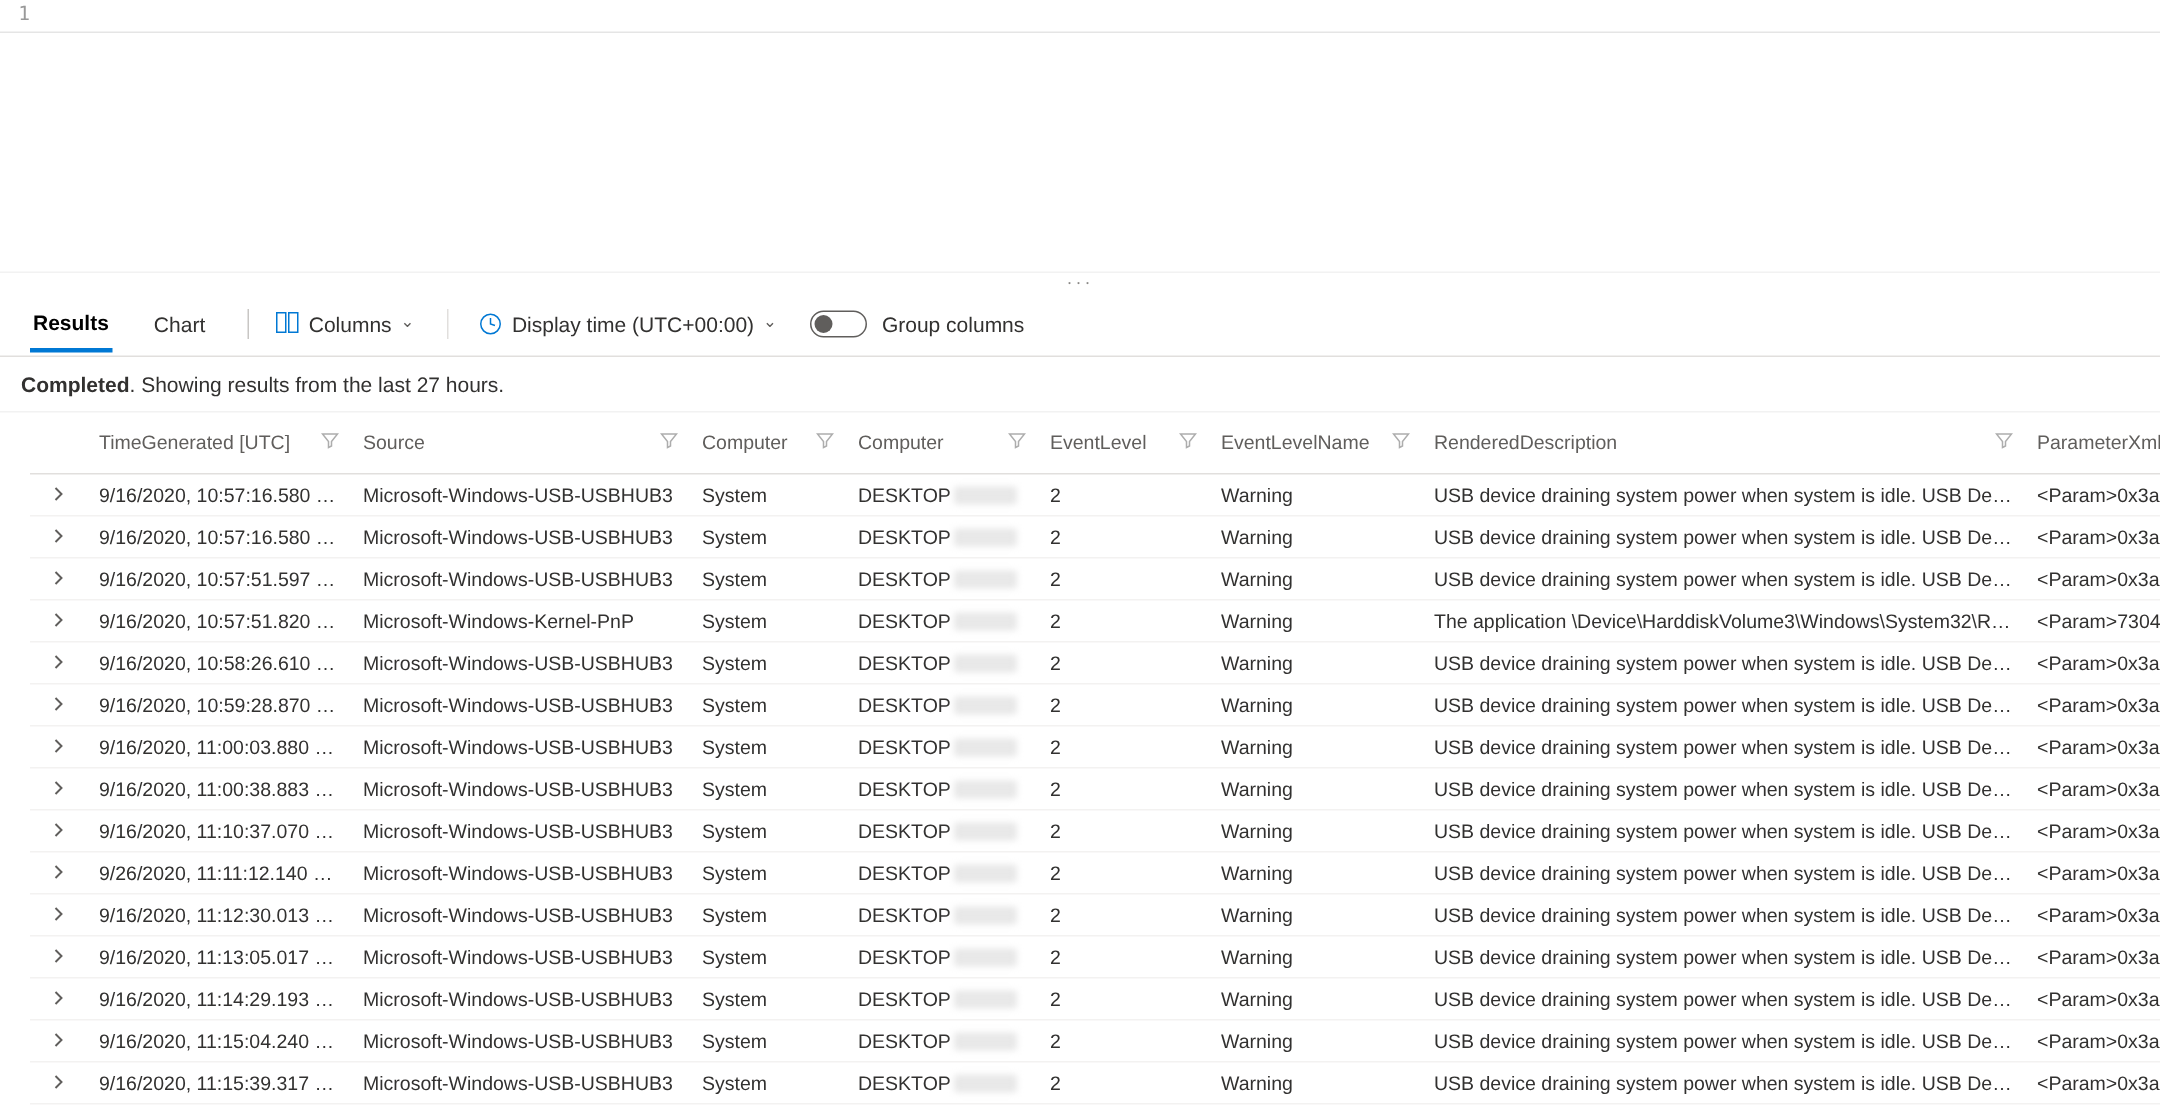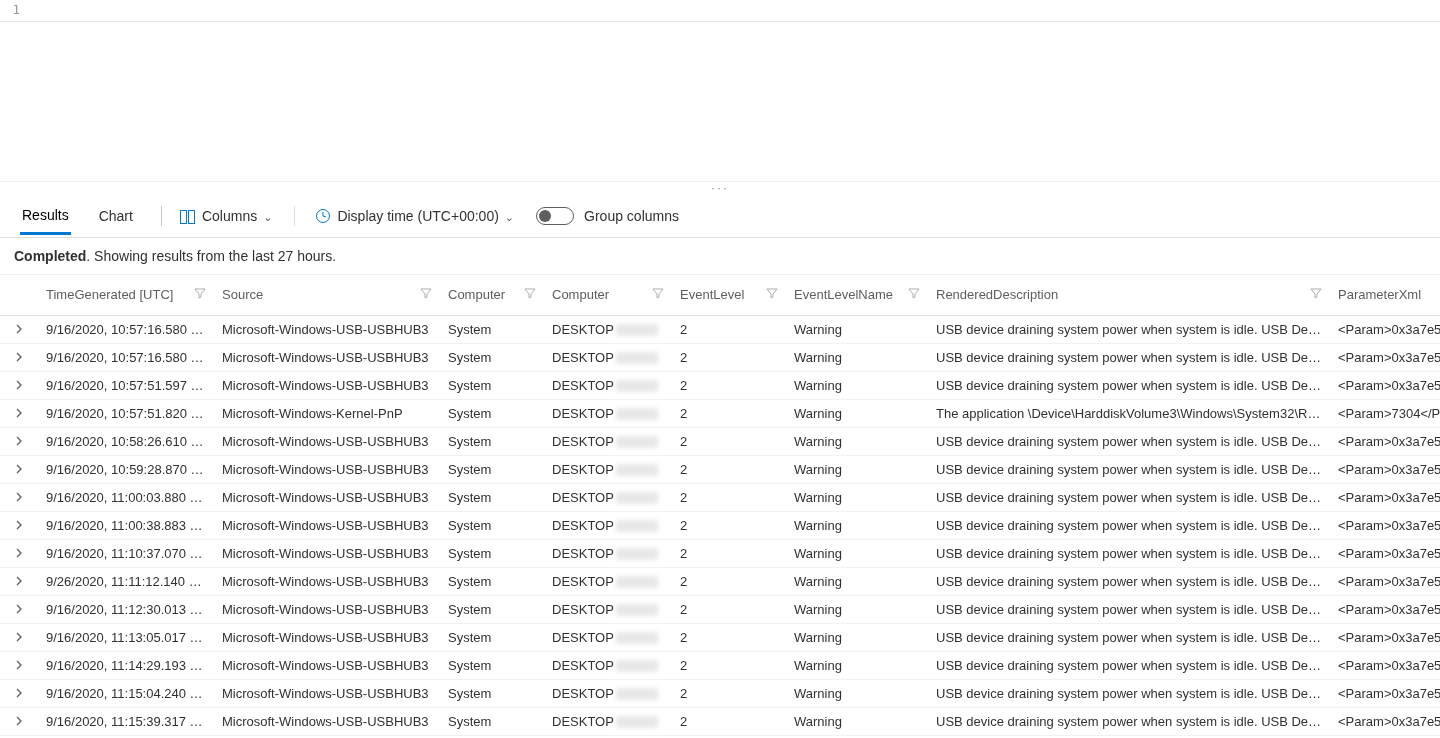--- a/index.html
+++ b/index.html
@@ -15,37 +15,37 @@
     .str { color:#a31515; }
     .redacted { display:inline-block; vertical-align:middle; width:54px; height:13px; background:#f5d3d3; filter:blur(2px); border-radius:2px; }
 
     .editor-blank { height:160px; border-bottom:1px solid #f2f2f2; }
 
     .dots { text-align:center; letter-spacing:2px; color:#8a8886; font-size:12px; line-height:12px; }
 
     
     .toolbar { display:flex; align-items:center; padding:0 20px; height:44px; border-bottom:1px solid #e1dfdd; }
     .tab { font-size:14px; padding:10px 2px 9px 2px; margin-right:26px; cursor:pointer; color:#323130; }
-    .tab.active { font-weight:400; border-bottom:3px solid #0078d4; color:#000; }
+    .tab.active { font-weight:700; border-bottom:3px solid #0078d4; color:#000; }
     .vsep { display:inline-block; width:1px; height:20px; background:#c8c6c4; margin-right:18px; }
-    .tool-btn { display:flex; align-items:flex-end; gap:6px; font-size:14px; color:#323130; margin-right:22px; cursor:pointer; }
+    .tool-btn { display:flex; align-items:flex-start; gap:6px; font-size:14px; color:#323130; margin-right:22px; cursor:pointer; }
     .tool-btn svg { display:block; }
     .chev { color:#605e5c; font-size:11px; }
     .sep2 { display:inline-block; width:1px; height:20px; background:#e1dfdd; margin-right:20px; }
 
     
     .toggle { position:relative; width:38px; height:18px; border:1px solid #605e5c; border-radius:10px; cursor:pointer; margin-right:10px; }
     .toggle .knob { position:absolute; left:2px; top:2px; width:12px; height:12px; background:#605e5c; border-radius:50%; }
 
     
     .statusbar { padding:10px 14px; font-size:14px; border-bottom:1px solid #f2f2f2; }
     .statusbar .bold { font-weight:600; }
 
     
-    .table-wrap { overflow:auto; height:462px; }
+    .table-wrap { overflow:auto; height:462px;margin-left:20px; }
     table { border-collapse:collapse; width:100%; min-width:1550px; table-layout:fixed; }
     th, td { text-align:left; padding:6px 8px 6px 8px; font-size:13px; white-space:nowrap; overflow:hidden; text-overflow:ellipsis; }
     thead th { color:#605e5c; font-weight:400; position:sticky; top:0; background:#fff; border-bottom:1px solid #e1dfdd; height:40px; }
     tbody td { color:#323130; border-bottom:1px solid #f3f2f1; height:28px; }
     .hdr-inner { display:flex; align-items:center; justify-content:space-between; gap:6px; }
     .filter-icon { flex:0 0 auto; color:#adadad; }
 
     col.c-expand { width:38px; }
     col.c-time { width:176px; }
     col.c-source { width:226px; }

